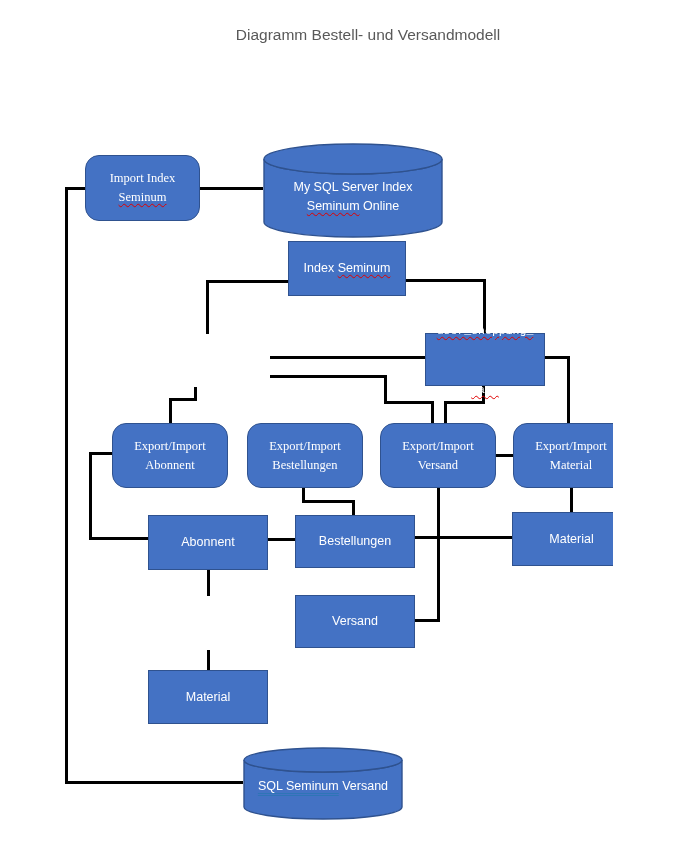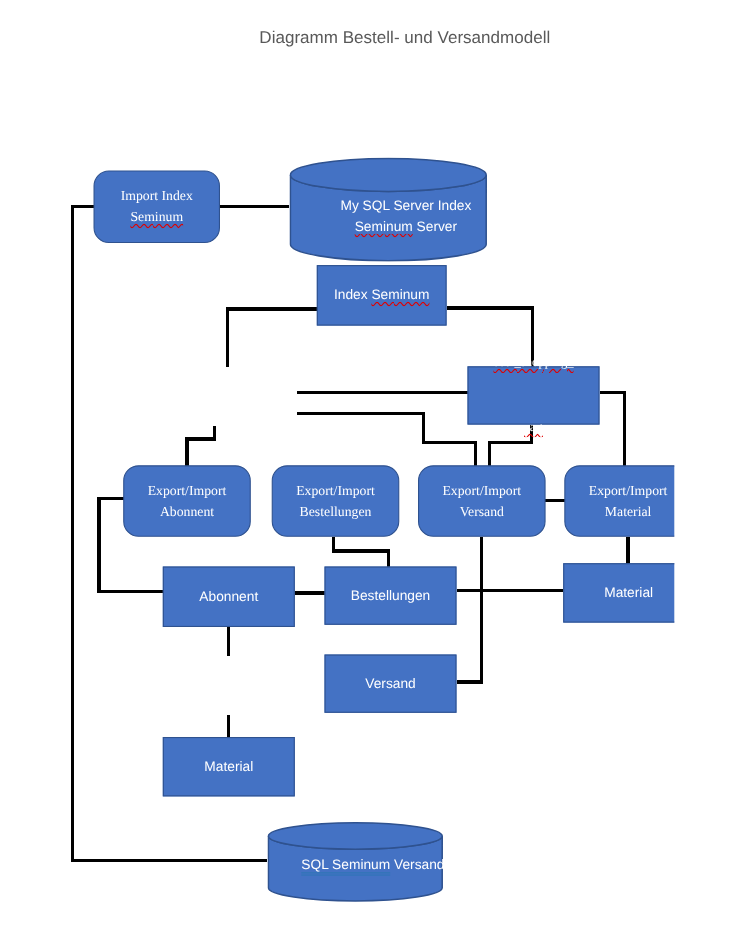--- a/index.html
+++ b/index.html
@@ -8,26 +8,26 @@
   #title{position:absolute;left:368px;top:26px;transform:translateX(-50%);
          font-size:15.5px;color:var(--title-color);white-space:nowrap;}
   #wires{position:absolute;left:0;top:0;z-index:1;}
   #wires polyline{fill:none;stroke:var(--conn);stroke-width:3;shape-rendering:crispEdges;}
   .node{position:absolute;z-index:2;display:flex;flex-direction:column;align-items:center;
         justify-content:center;text-align:center;color:var(--node-text);font-size:12.5px;
         line-height:19px;}
   .rect{background:var(--node-fill);border:1.4px solid var(--node-border);box-sizing:border-box;}
   .round{background:var(--node-fill);border:1.4px solid var(--node-border);box-sizing:border-box;
          border-radius:14px;font-family:Liberation Serif, serif;}
-  .cyl{background:transparent;padding-left:32px;}
+  .cyl{background:transparent;}
   .cylsvg{position:absolute;left:0;top:0;}
   .shape{fill:var(--node-fill);stroke:var(--node-border);stroke-width:1.4;}
   .cyltext{position:absolute;left:0;top:0;right:0;bottom:0;display:flex;flex-direction:column;
            align-items:center;justify-content:center;}
-  .mono{font-family:Liberation Serif, serif;font-size:11.5px;gap:40px;}
+  .mono{font-family:Liberation Mono, monospace;font-size:11.5px;gap:40px;}
   .sp{text-decoration-line:underline;text-decoration-style:wavy;
       text-decoration-color:var(--spell);text-decoration-thickness:1px;text-underline-offset:2px;}
   .gr{text-decoration-line:underline;text-decoration-style:double;
       text-decoration-color:var(--grammar);text-decoration-thickness:1px;text-underline-offset:3px;}
 </style>
 </head>
 <body>
 
 <div id="page">
 
@@ -59,21 +59,21 @@
     <span class="sp">Seminum</span>
   </div>
 
   <div class="node cyl" style="left:263px;top:143px;width:180px;height:95px">
     <svg class="cylsvg" width="180" height="95" viewBox="0 0 180 95">
       <path class="shape" d="M1,16 L1,79 A89,15 0 0 0 179,79 L179,16 A89,15 0 0 1 1,16 Z"></path>
       <ellipse class="shape" cx="90" cy="16" rx="89" ry="15"></ellipse>
     </svg>
     <div class="cyltext" style="padding-top:12px">
       <span>My SQL Server Index</span>
-      <span><span class="sp">Seminum</span><span> Server</span></span>
+      <span><span class="sp">Seminum</span><span> Online</span></span>
     </div>
   </div>
 
   <div class="node rect" style="left:288px;top:241px;width:118px;height:55px">
     <span><span>Index </span><span class="sp">Seminum</span></span>
   </div>
 
 
   <div class="node rect mono" style="left:425px;top:333px;width:120px;height:53px">
     <span class="sp">user_shopping_</span>

